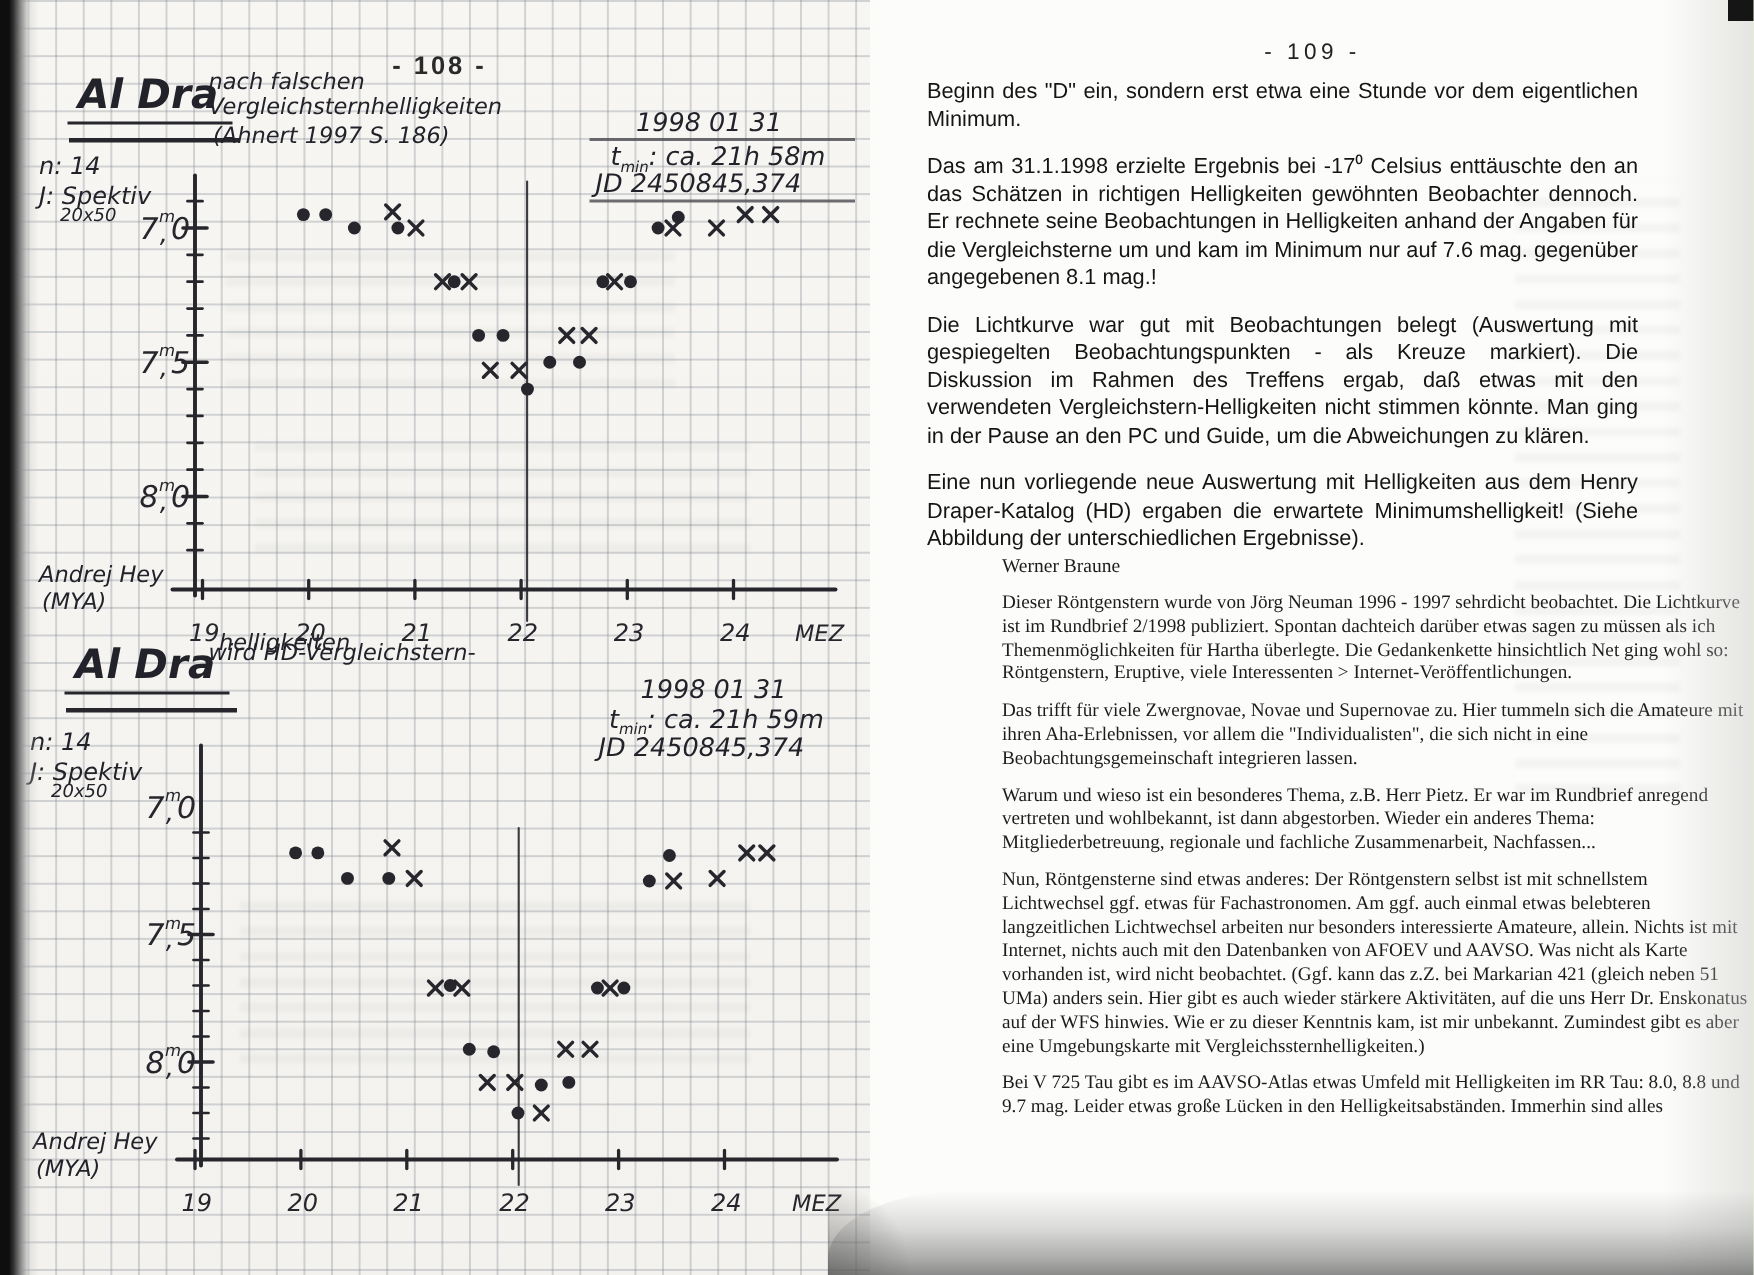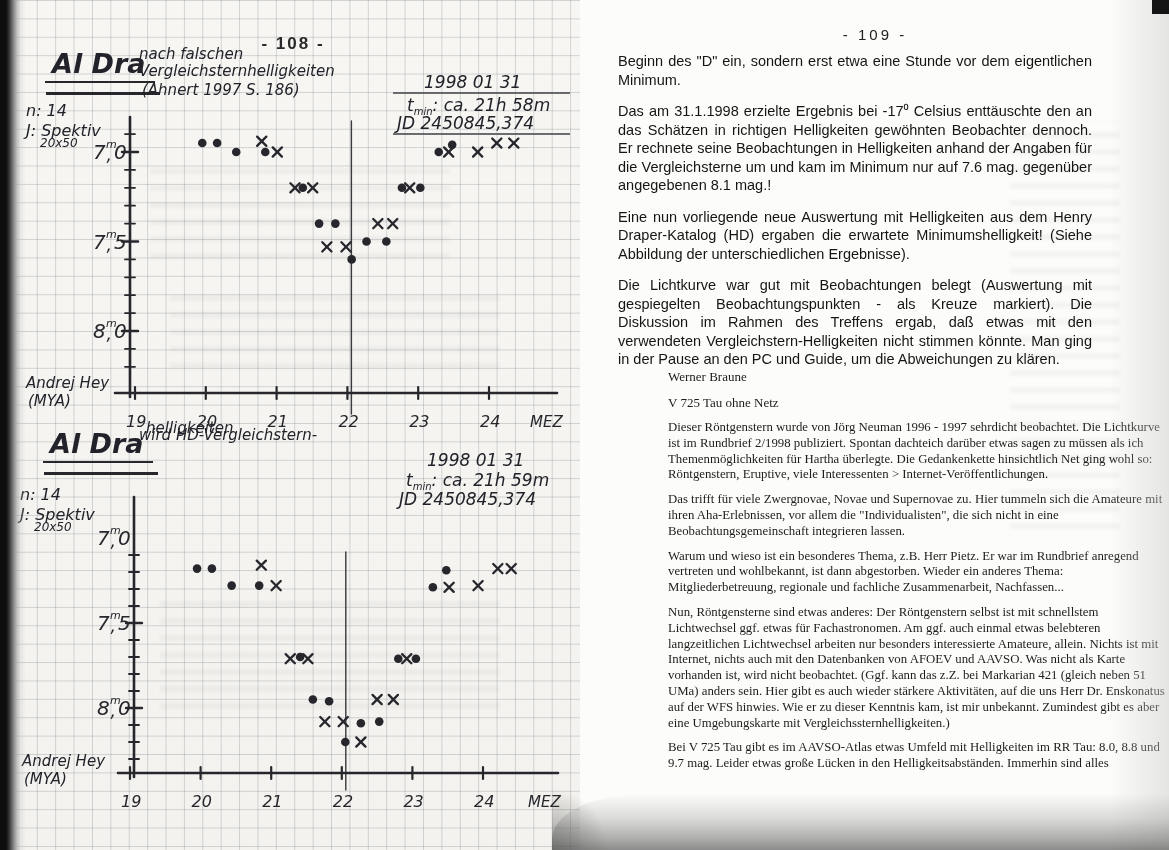--- a/index.html
+++ b/index.html
@@ -93,26 +93,25 @@
     <div class="hw small" style="left:22px;top:752px;font-size:15px">Andrej Hey</div>
     <div class="hw small" style="left:24px;top:770px;font-size:15px">(MYA)</div>
   </div>
 
   <div class="page-right">
     <div class="smudge" style="left:430px;top:120px;width:110px;height:420px"></div>
     <div class="pageno-right">- 109 -</div>
     <div class="sans-col">
         <p>Beginn des "D" ein, sondern erst etwa eine Stunde vor dem eigentlichen Minimum.</p>
         <p>Das am 31.1.1998 erzielte Ergebnis bei -17⁰ Celsius enttäuschte den an das Schätzen in richtigen Helligkeiten gewöhnten Beobachter dennoch. Er rechnete seine Beobachtungen in Helligkeiten anhand der Angaben für die Vergleichsterne um und kam im Minimum nur auf 7.6 mag. gegenüber angegebenen 8.1 mag.!</p>
+        <p>Die Lichtkurve war gut mit Beobachtungen belegt (Auswertung mit gespiegelten Beobachtungspunkten - als Kreuze markiert). Die Diskussion im Rahmen des Treffens ergab, daß etwas mit den verwendeten Vergleichstern-Helligkeiten nicht stimmen könnte. Man ging in der Pause an den PC und Guide, um die Abweichungen zu klären.</p>
         <p>Eine nun vorliegende neue Auswertung mit Helligkeiten aus dem Henry Draper-Katalog (HD) ergaben die erwartete Minimumshelligkeit! (Siehe Abbildung der unterschiedlichen Ergebnisse).</p>
-        <p>Die Lichtkurve war gut mit Beobachtungen belegt (Auswertung mit gespiegelten Beobachtungspunkten - als Kreuze markiert). Die Diskussion im Rahmen des Treffens ergab, daß etwas mit den verwendeten Vergleichstern-Helligkeiten nicht stimmen könnte. Man ging in der Pause an den PC und Guide, um die Abweichungen zu klären.</p>
       </div>
     <div class="serif-col">
         <p class="byline">Werner Braune</p>
-        <p class="byline">V 725 Tau ohne Netz</p>
         <p>Dieser Röntgenstern wurde von Jörg Neuman 1996 - 1997 sehrdicht beobachtet. Die Lichtkurve ist im Rundbrief 2/1998 publiziert. Spontan dachteich darüber etwas sagen zu müssen als ich Themenmöglichkeiten für Hartha überlegte. Die Gedankenkette hinsichtlich Net ging wohl so: Röntgenstern, Eruptive, viele Interessenten &gt; Internet-Veröffentlichungen.</p>
         <p>Das trifft für viele Zwergnovae, Novae und Supernovae zu. Hier tummeln sich die Amateure mit ihren Aha-Erlebnissen, vor allem die "Individualisten", die sich nicht in eine Beobachtungsgemeinschaft integrieren lassen.</p>
         <p>Warum und wieso ist ein besonderes Thema, z.B. Herr Pietz. Er war im Rundbrief anregend vertreten und wohlbekannt, ist dann abgestorben. Wieder ein anderes Thema: Mitgliederbetreuung, regionale und fachliche Zusammenarbeit, Nachfassen...</p>
         <p>Nun, Röntgensterne sind etwas anderes: Der Röntgenstern selbst ist mit schnellstem Lichtwechsel ggf. etwas für Fachastronomen. Am ggf. auch einmal etwas belebteren langzeitlichen Lichtwechsel arbeiten nur besonders interessierte Amateure, allein. Nichts ist mit Internet, nichts auch mit den Datenbanken von AFOEV und AAVSO. Was nicht als Karte vorhanden ist, wird nicht beobachtet. (Ggf. kann das z.Z. bei Markarian 421 (gleich neben 51 UMa) anders sein. Hier gibt es auch wieder stärkere Aktivitäten, auf die uns Herr Dr. Enskonatus auf der WFS hinwies. Wie er zu dieser Kenntnis kam, ist mir unbekannt. Zumindest gibt es aber eine Umgebungskarte mit Vergleichssternhelligkeiten.)</p>
         <p>Bei V 725 Tau gibt es im AAVSO-Atlas etwas Umfeld mit Helligkeiten im RR Tau: 8.0, 8.8 und 9.7 mag. Leider etwas große Lücken in den Helligkeitsabständen. Immerhin sind alles</p>
       </div>
   </div>
 
   <svg id="charts-svg" width="1169" height="850" viewBox="0 0 1169 850">
       <line x1="130" y1="117" x2="130" y2="397" stroke="#26262c" stroke-width="2.6" stroke-linecap="round"></line>

